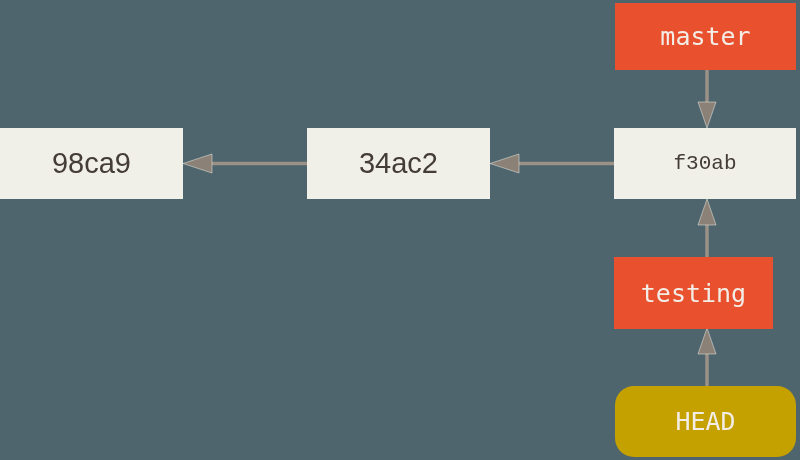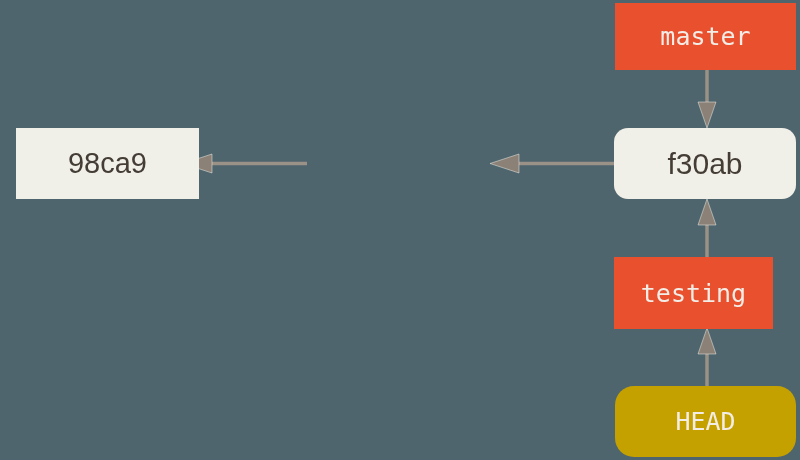--- a/index.html
+++ b/index.html
@@ -29,34 +29,33 @@
     justify-content: center;
     box-sizing: border-box;
   }
   .commit-box {
     background: #f0efe8;
     color: #443d35;
     font-family: "Liberation Sans", sans-serif;
     font-size: 29px;
   }
   .commit-box.mono {
-    font-family: Liberation Sans, sans-serif;
-    font-size: 30px;
-    border-radius: 14px;
+    font-family: Liberation Mono, monospace;
+    font-size: 21px;
   }
   .ref-box {
     color: #f3ede7;
     font-family: "DejaVu Sans Mono", monospace;
     font-size: 25px;
   }
   .ref-branch { background: #e8502e; }
   .ref-head   { background: #c5a100; }
 
   
-  .commit-98ca9 { left: 16px;     top: 128; width: 183; height: 71px; width: 183px; }
+  .commit-98ca9 { left: 0;     top: 128; width: 183; height: 71px; width: 183px; }
   .commit-34ac2 { left: 307px; top: 128px; width: 183px; height: 71px; }
   .commit-f30ab { left: 614px; top: 128px; width: 182px; height: 71px; }
   .ref-master   { left: 615px; top: 3px;   width: 181px; height: 67px; }
   .ref-testing  { left: 614px; top: 257px; width: 159px; height: 72px; }
   .ref-HEAD     { left: 615px; top: 386px; width: 181px; height: 71px; border-radius: 19px; }
   .commit-98ca9 { top: 128px; }
 </style>
 </head>
 <body>
 
@@ -87,20 +86,23 @@
     <g>
       <line x1="707" y1="386" x2="707" y2="352" stroke="#9a9187" stroke-width="3.5"></line>
       <polygon points="707,328 698,354 716,354" fill="#8b8177" stroke="#f0efe8" stroke-opacity="0.5" stroke-width="1"></polygon>
     </g>
   </svg>
 
   <div class="box commit-box commit-98ca9">
     <span>98ca9</span>
   </div>
 
+  <div class="box commit-box commit-34ac2">
+    <span>34ac2</span>
+  </div>
 
   <div class="box commit-box mono commit-f30ab">
     <span>f30ab</span>
   </div>
 
   <div class="box ref-box ref-branch ref-master">
     <span>master</span>
   </div>
 
   <div class="box ref-box ref-branch ref-testing">

